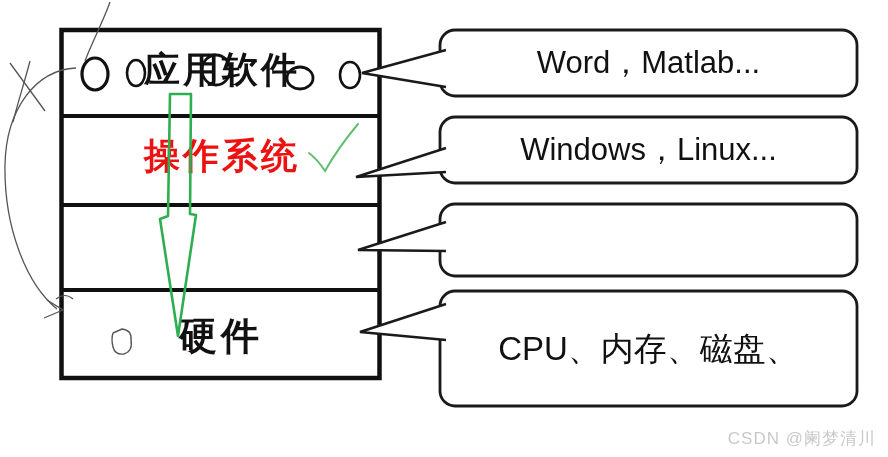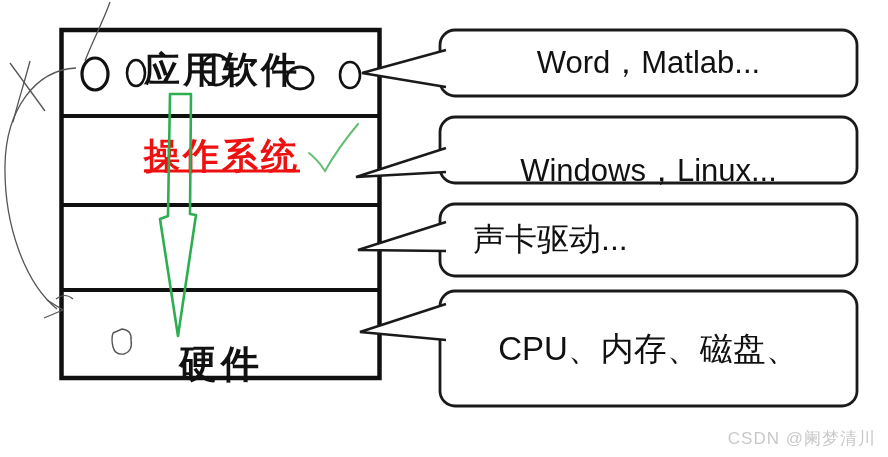--- a/index.html
+++ b/index.html
@@ -12,30 +12,30 @@
   }
   svg{position:absolute;left:0;top:0;}
   #base-art{z-index:0;}
   #overlay-art{z-index:2;}
   .txt{position:absolute;z-index:1;white-space:nowrap;}
   .layer-label{
     font-weight:700;color:#111111;
     transform:translate(-50%,-50%);
   }
   .lbl-app{left:222px;top:70px;font-size:36px;letter-spacing:3px;}
-  .lbl-os{left:222px;top:156px;font-size:36px;letter-spacing:3px;color:#ee1111;text-decoration:underline;}
+  .lbl-os{left:222px;top:156px;font-size:36px;letter-spacing:3px;color:#ee1111;}
   .lbl-drv{left:228px;top:247px;font-size:38px;letter-spacing:8px;}
-  .lbl-hw{left:221px;top:336px;font-size:38px;letter-spacing:4px;margin-top:28px;}
+  .lbl-hw{left:221px;top:336px;font-size:38px;letter-spacing:4px;}
   .callout-text{
     position:absolute;z-index:1;
     display:flex;align-items:center;justify-content:center;
     font-weight:400;color:#111111;
   }
   .co1{left:440px;top:30px;width:417px;height:66px;font-size:31px;}
-  .co2{left:440px;top:117px;width:417px;height:66px;font-size:31px;margin-top:21px;}
+  .co2{left:440px;top:117px;width:417px;height:66px;font-size:31px;}
   .co3{left:440px;top:204px;width:417px;height:72px;font-size:32px;justify-content:flex-start;padding-left:33px;box-sizing:border-box;}
   .co4{left:440px;top:291px;width:417px;height:115px;font-size:33px;
        flex-direction:column;line-height:44px;justify-content:center;text-align:left;}
   .watermark{
     position:absolute;z-index:1;
     right:12px;bottom:7px;
     font-size:17px;color:#c9c9c9;letter-spacing:1px;margin-top:28px;
   }
 </style>
 </head>
@@ -73,21 +73,20 @@
     <path d="M 56,299 Q 65,292 73,299" fill="none" stroke="#555555" stroke-width="1.2"></path>
     <path d="M 113,333 L 122,329 Q 132,330 131,340 Q 133,351 124,354 Q 115,355 113,347 Q 111,339 113,333" fill="none" stroke="#555555" stroke-width="1.4"></path>
   </svg>
 
   <div class="txt layer-label lbl-app">应用软件</div>
   <div class="txt layer-label lbl-os">操作系统</div>
   <div class="txt layer-label lbl-hw">硬件</div>
 
   <div class="callout-text co1">Word，Matlab...</div>
   <div class="callout-text co2">Windows，Linux...</div>
-  <div class="callout-text co3">声卡驱动...</div>
   <div class="callout-text co4">
     <span>CPU、内存、磁盘、</span>
   </div>
 
   <svg id="overlay-art" width="888" height="457" viewBox="0 0 888 457">
 
     <ellipse cx="216" cy="70" rx="14" ry="15" fill="none" stroke="#111111" stroke-width="2.8"></ellipse>
 
     <path d="M 170,94 L 168,216 L 160,219 L 178,336 L 196,215 L 190,214 L 191,94 Z" fill="none" stroke="#2fae51" stroke-width="2.6" stroke-linejoin="round"></path>
 

